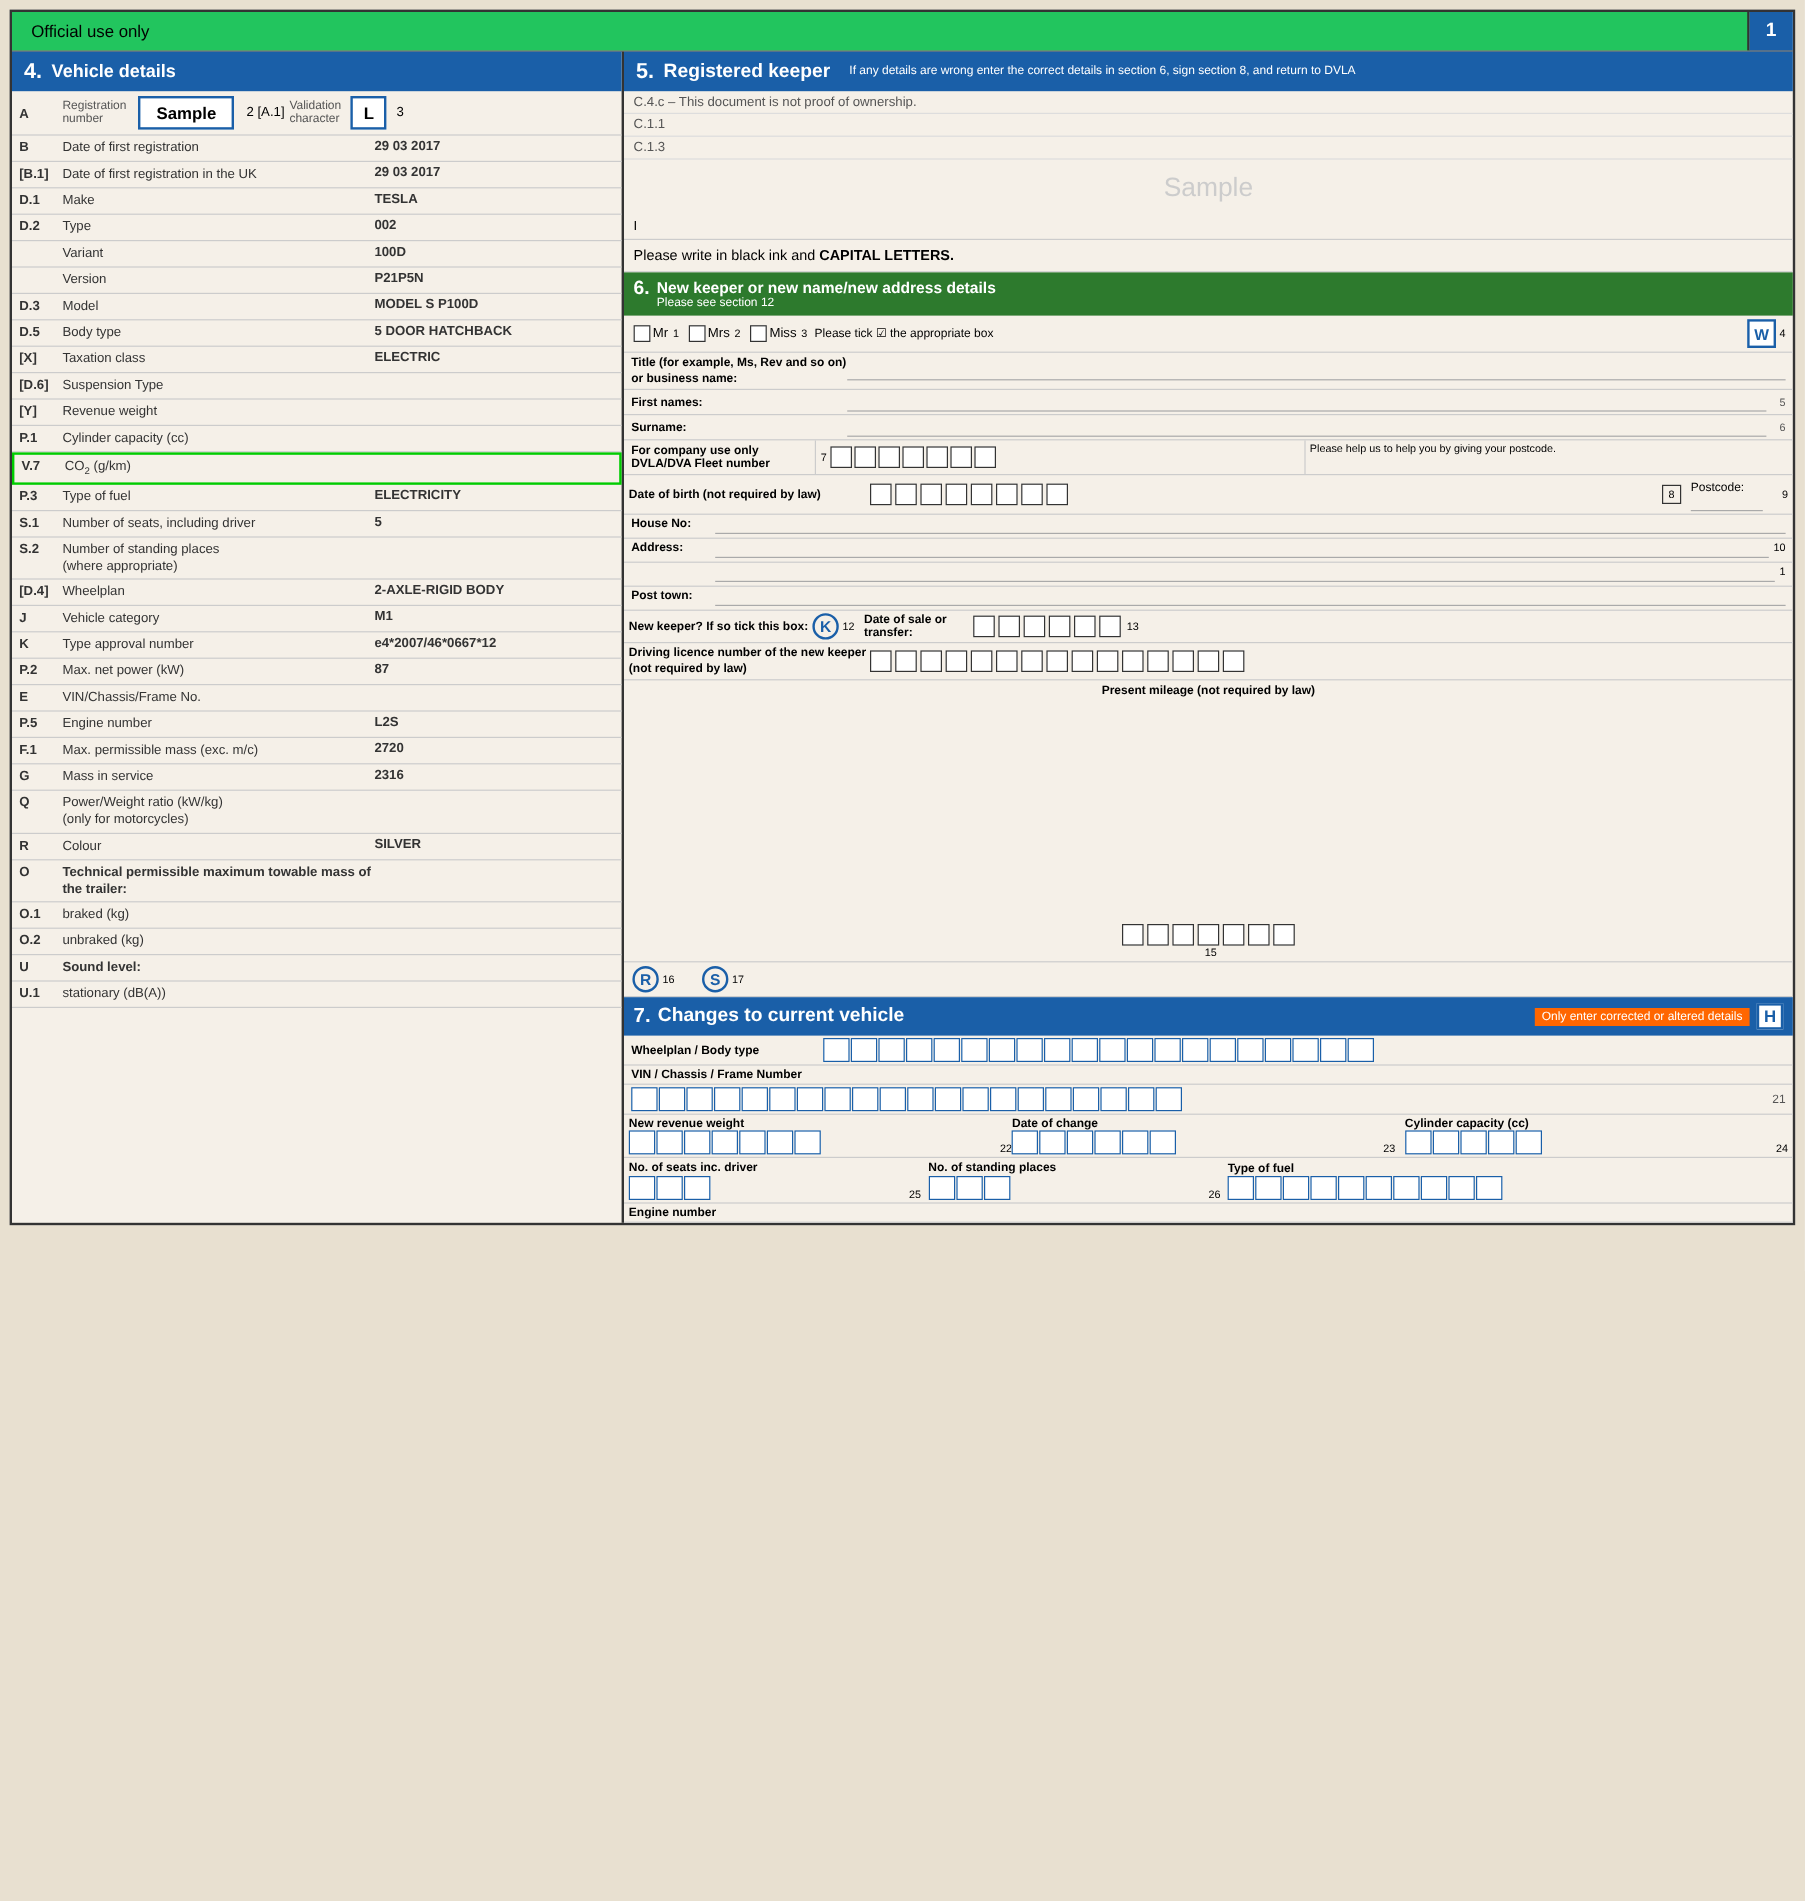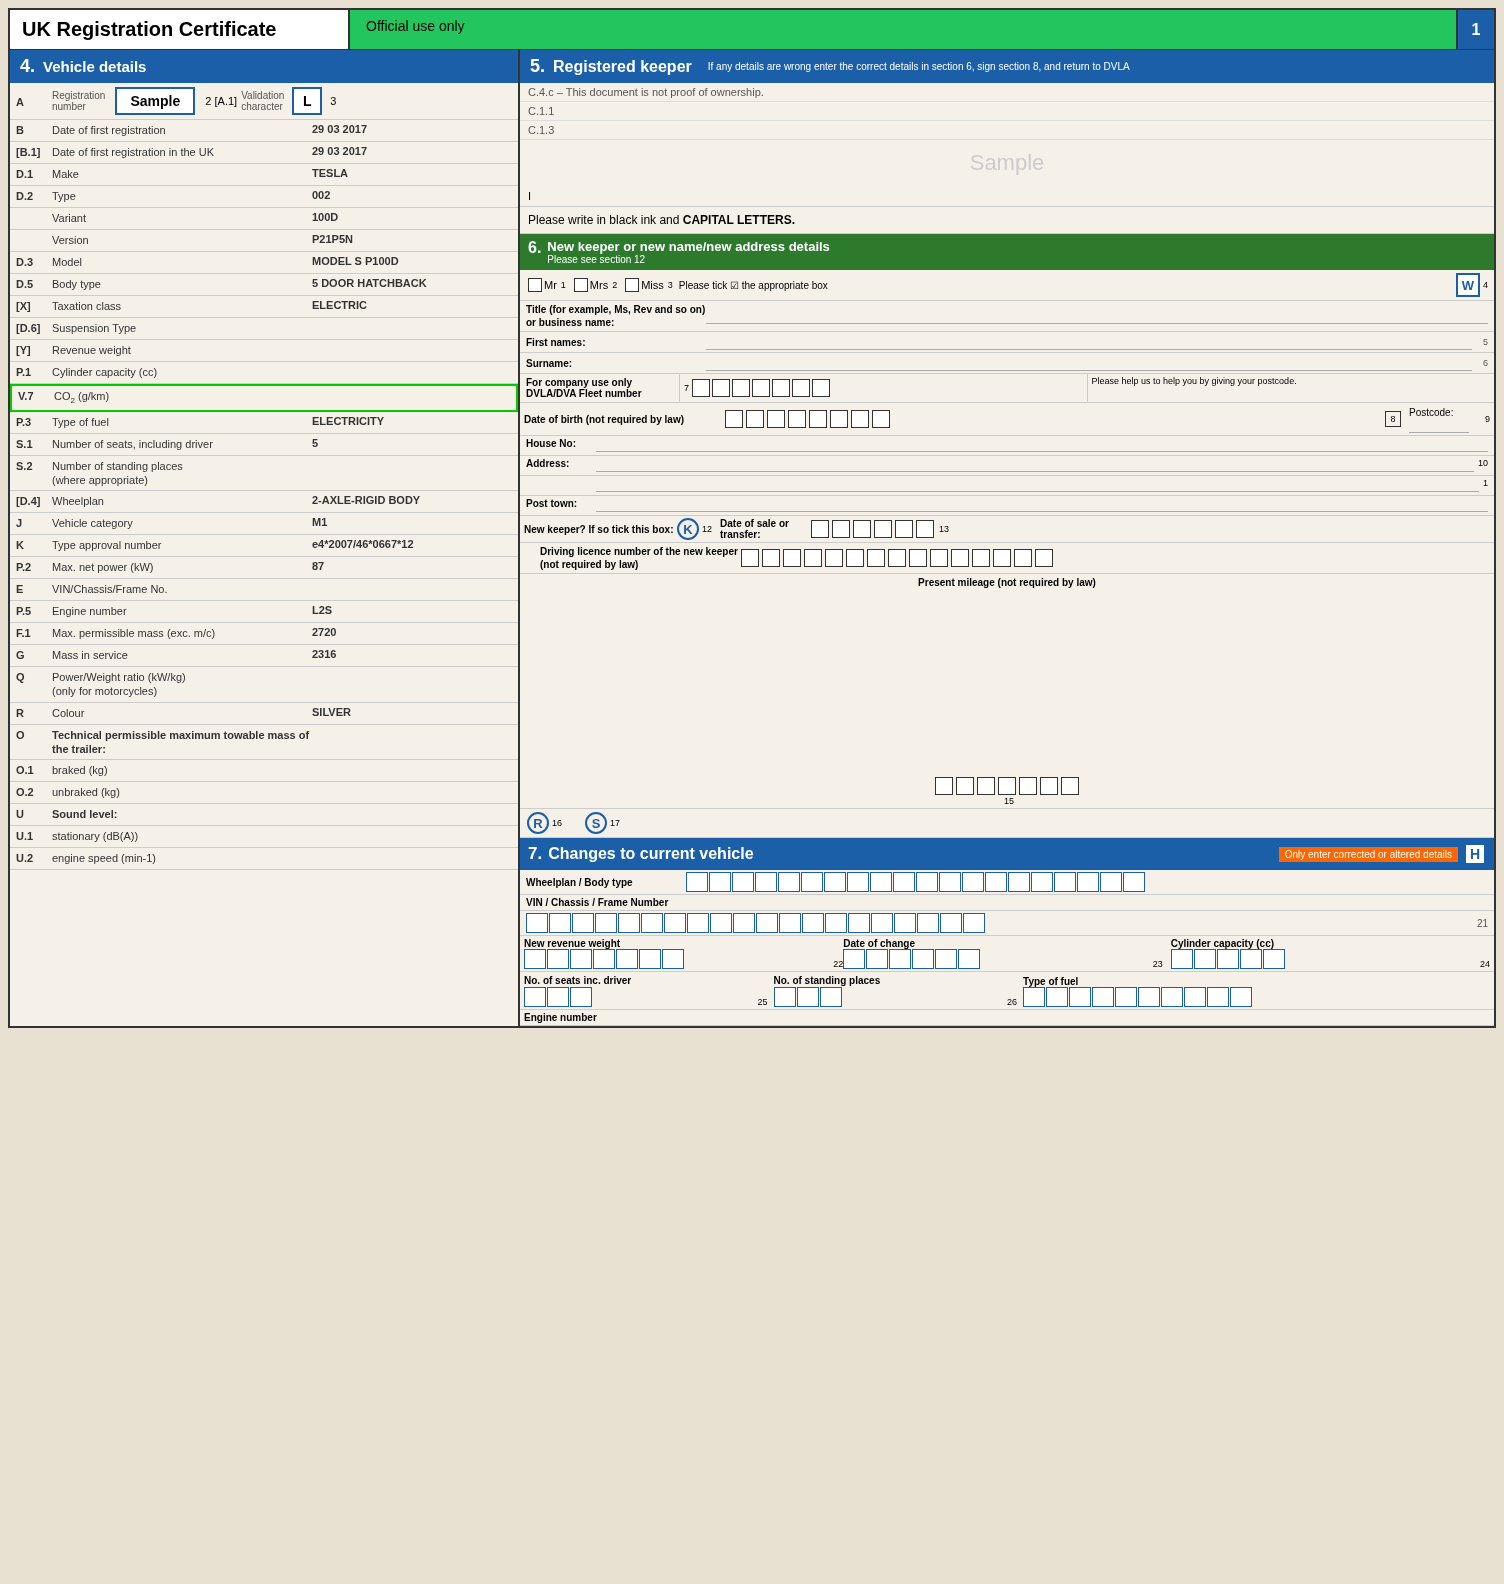--- a/index.html
+++ b/index.html
@@ -356,21 +356,20 @@
     }
     
     sub { font-size: 8px; }
   </style>
 </head>
 <body>
 
 <div class="page">
 
   <div class="header-row">
-    <div class="title-box">UK Registration Certificate</div>
     <div class="official-use-box">Official use only</div>
     <div class="page-num-box">1</div>
   </div>
 
   <div class="main-content">
 
     <div class="left-col">
 
       <div class="section-header">
         <span class="sec-num">4.</span>
@@ -566,25 +565,20 @@
         <span class="vd-label" style="font-weight:bold;">Sound level:</span>
         <span class="vd-value"></span>
       </div>
 
       <div class="vd-row">
         <span class="vd-code">U.1</span>
         <span class="vd-label">stationary (dB(A))</span>
         <span class="vd-value"></span>
       </div>
 
-      <div class="vd-row">
-        <span class="vd-code">U.2</span>
-        <span class="vd-label">engine speed (min-1)</span>
-        <span class="vd-value"></span>
-      </div>
 
     </div>
 
     <div class="right-col">
 
       <div class="rk-header">
         <div class="rk-title">
           <span class="rk-sec-num">5.</span>
           <span>Registered keeper</span>
         </div>
@@ -715,21 +709,21 @@
           <div class="input-cell"></div>
           <div class="input-cell"></div>
           <div class="input-cell"></div>
           <div class="input-cell"></div>
           <div class="input-cell"></div>
           <div class="input-cell"></div>
         </div>
         <span style="font-size:9px;margin-left:4px;">13</span>
       </div>
 
-      <div style="display:flex;align-items:center;border-bottom:1px solid #ccc;padding:2px 20px;">
+      <div style="display:flex;align-items:center;border-bottom:1px solid #ccc;padding:2px 4px;">
         <span style="flex:0 0 200px;font-size:10px;font-weight:bold;line-height:1.3;">Driving licence number of the new keeper (not required by law)</span>
         <div style="display:flex;gap:1px;flex:1;">
           <div class="input-cell"></div>
           <div class="input-cell"></div>
           <div class="input-cell"></div>
           <div class="input-cell"></div>
           <div class="input-cell"></div>
           <div class="input-cell"></div>
           <div class="input-cell"></div>
           <div class="input-cell"></div>

